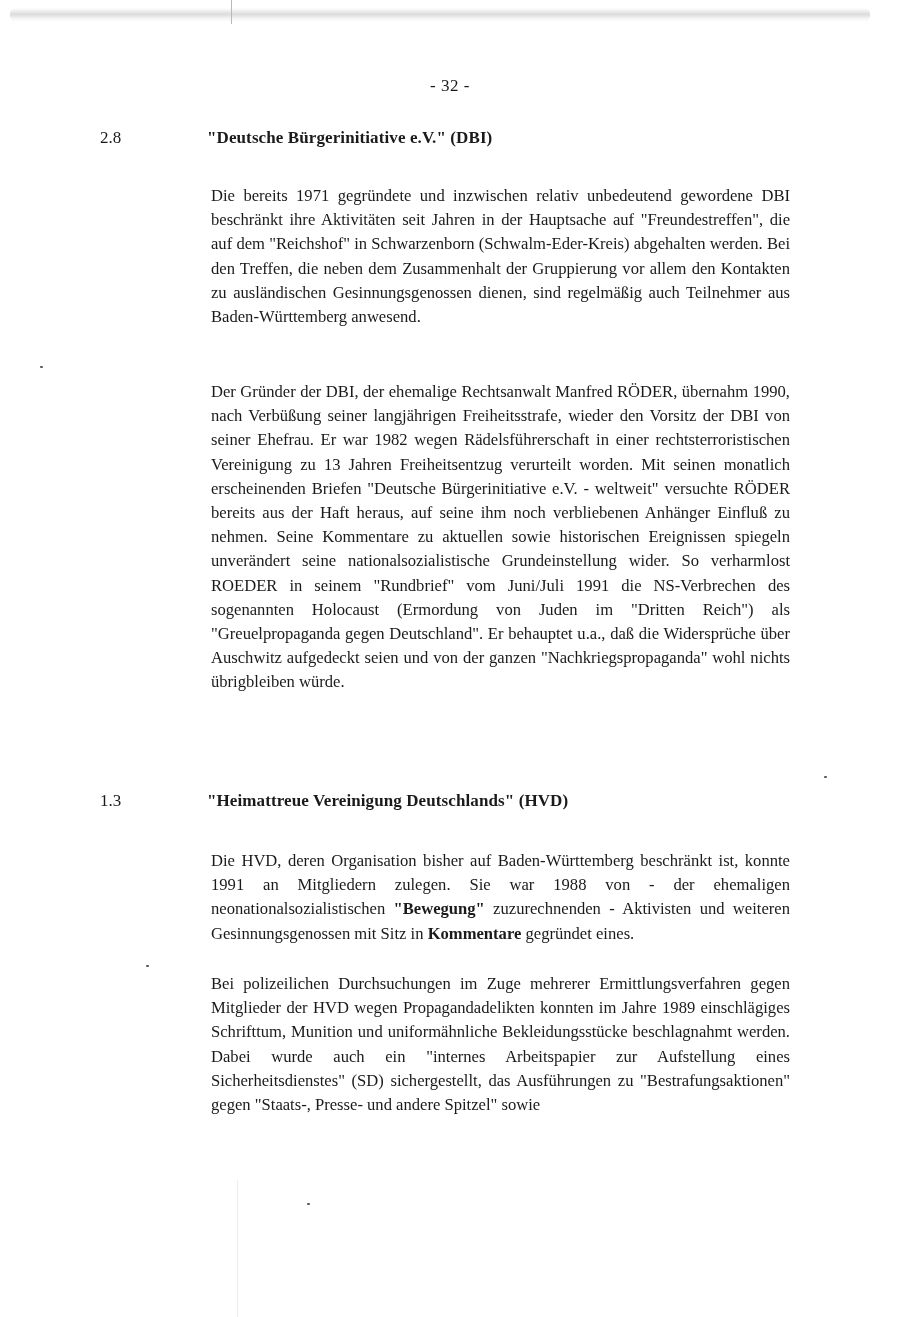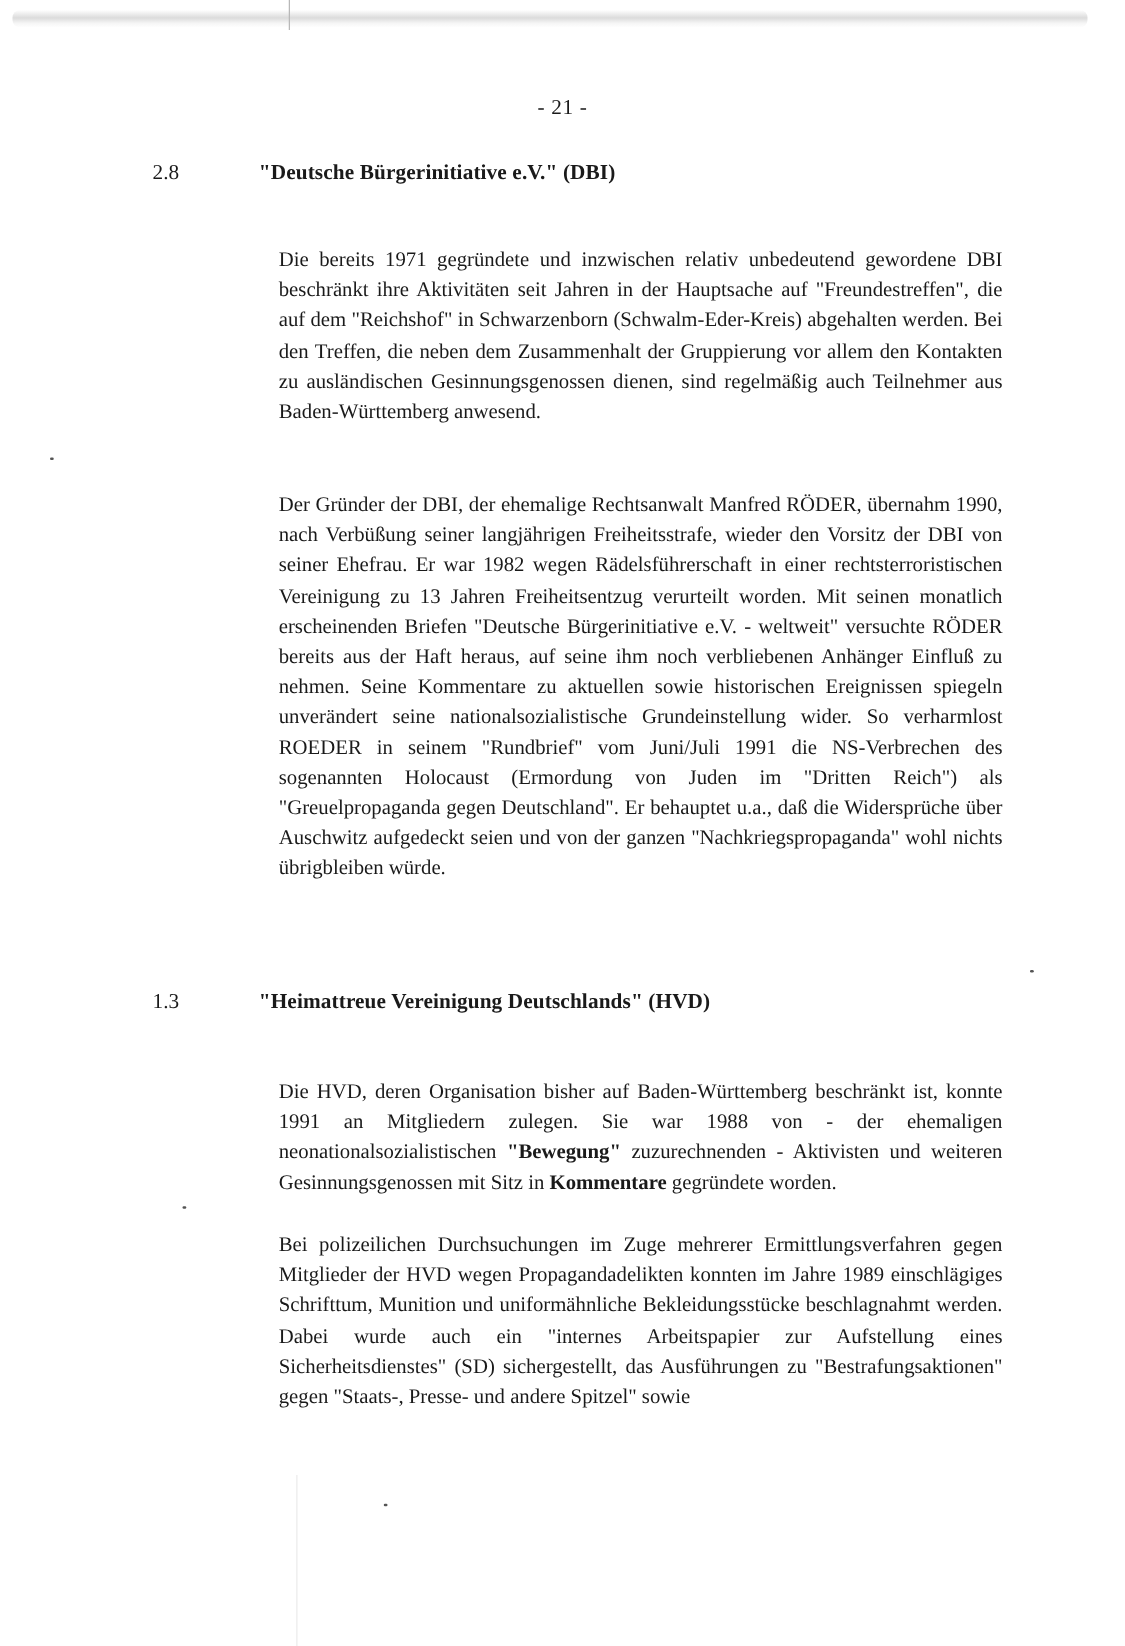--- a/index.html
+++ b/index.html
@@ -51,59 +51,59 @@
       position: absolute;
       left: 0;
       width: 900px;
       top: 76px;
       text-align: center;
       font-size: 17px;
       letter-spacing: 0.5px;
     }
     .section-num {
       position: absolute;
-      left: 122px;
+      left: 100px;
       font-size: 17px;
     }
     .section-title {
       position: absolute;
       left: 207px;
       font-size: 17px;
       font-weight: bold;
       letter-spacing: 0.1px;
     }
     .para {
       position: absolute;
       left: 207px;
       width: 579px;
       font-size: 16.6px;
       line-height: 24.2px;
       text-align: justify;
-      margin: 16px;
+      margin: 4px;
     }
     .para b { font-weight: bold; }
   </style>
 </head>
 <body>
 
 <div class="scan-edge"></div>
 <div class="scan-tick"></div>
 <div class="scan-vline"></div>
 <div class="speck" style="left:40px; top:366px;"></div>
 <div class="speck" style="left:824px; top:776px;"></div>
 <div class="speck" style="left:146px; top:965px;"></div>
 <div class="speck" style="left:307px; top:1203px;"></div>
 
-<div class="page-number">- 21 -</div>
+<div class="page-number">- 32 -</div>
 
 <div class="section-num" style="top:128px;">2.8</div>
 <div class="section-title" style="top:128px;">"Deutsche Bürgerinitiative e.V." (DBI)</div>
 
 <p class="para" style="top:180px;">Die bereits 1971 gegründete und inzwischen relativ unbedeutend gewordene DBI beschränkt ihre Aktivitäten seit Jahren in der Hauptsache auf "Freundestreffen", die auf dem "Reichshof" in Schwarzenborn (Schwalm-Eder-Kreis) abgehalten werden. Bei den Treffen, die neben dem Zusammenhalt der Gruppierung vor allem den Kontakten zu ausländischen Gesinnungsgenossen dienen, sind regelmäßig auch Teilnehmer aus Baden-Württemberg anwesend.</p>
 
 <p class="para" style="top:376px;">Der Gründer der DBI, der ehemalige Rechtsanwalt Manfred RÖDER, übernahm 1990, nach Verbüßung seiner langjährigen Freiheitsstrafe, wieder den Vorsitz der DBI von seiner Ehefrau. Er war 1982 wegen Rädelsführerschaft in einer rechtsterroristischen Vereinigung zu 13 Jahren Freiheitsentzug verurteilt worden. Mit seinen monatlich erscheinenden Briefen "Deutsche Bürgerinitiative e.V. - weltweit" versuchte RÖDER bereits aus der Haft heraus, auf seine ihm noch verbliebenen Anhänger Einfluß zu nehmen. Seine Kommentare zu aktuellen sowie historischen Ereignissen spiegeln unverändert seine nationalsozialistische Grundeinstellung wider. So verharmlost ROEDER in seinem "Rundbrief" vom Juni/Juli 1991 die NS-Verbrechen des sogenannten Holocaust (Ermordung von Juden im "Dritten Reich") als "Greuelpropaganda gegen Deutschland". Er behauptet u.a., daß die Widersprüche über Auschwitz aufgedeckt seien und von der ganzen "Nachkriegspropaganda" wohl nichts übrigbleiben würde.</p>
 
 <div class="section-num" style="top:791px;">1.3</div>
 <div class="section-title" style="top:791px;">"Heimattreue Vereinigung Deutschlands" (HVD)</div>
 
-<p class="para" style="top:845px;"><span>Die HVD, deren Organisation bisher auf Baden-Württemberg beschränkt ist, konnte 1991 an Mitgliedern zulegen. Sie war 1988 von - der ehemaligen neonationalsozialistischen </span><b>"Bewegung"</b><span> zuzurechnenden - Aktivisten und weiteren Gesinnungsgenossen mit Sitz in </span><b>Kommentare</b><span> gegründete worden.</span></p>
+<p class="para" style="top:845px;"><span>Die HVD, deren Organisation bisher auf Baden-Württemberg beschränkt ist, konnte 1991 an Mitgliedern zulegen. Sie war 1988 von - der ehemaligen neonationalsozialistischen </span><b>"Bewegung"</b><span> zuzurechnenden - Aktivisten und weiteren Gesinnungsgenossen mit Sitz in </span><b>Kommentare</b><span> gegründet eines.</span></p>
 
 <p class="para" style="top:968px;">Bei polizeilichen Durchsuchungen im Zuge mehrerer Ermittlungsverfahren gegen Mitglieder der HVD wegen Propagandadelikten konnten im Jahre 1989 einschlägiges Schrifttum, Munition und uniformähnliche Bekleidungsstücke beschlagnahmt werden. Dabei wurde auch ein "internes Arbeitspapier zur Aufstellung eines Sicherheitsdienstes" (SD) sichergestellt, das Ausführungen zu "Bestrafungsaktionen" gegen "Staats-, Presse- und andere Spitzel" sowie</p>
 
 </body></html>

